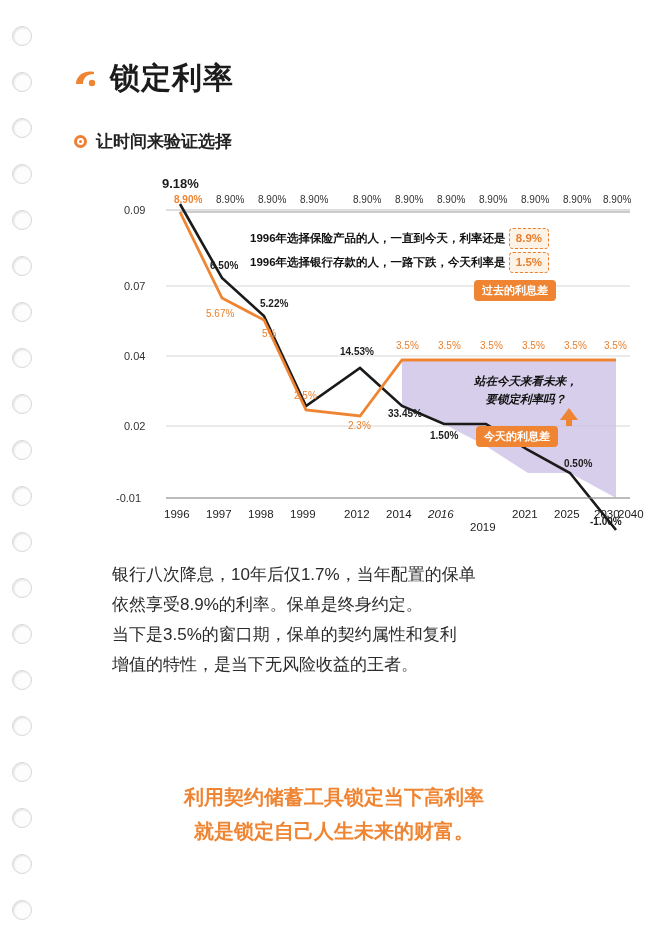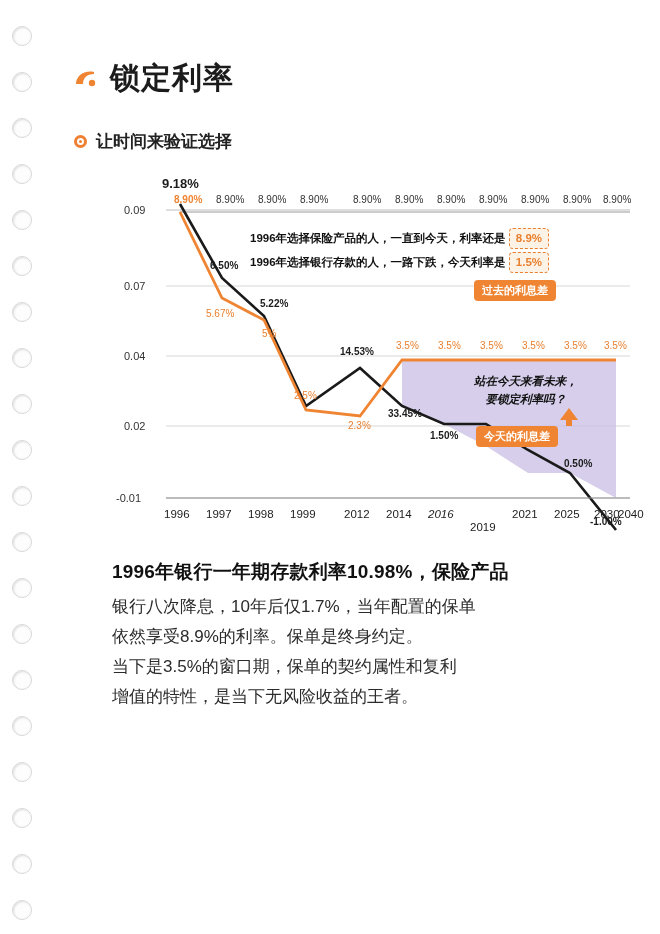--- a/index.html
+++ b/index.html
@@ -314,21 +314,24 @@
       <div>要锁定利率吗？</div>
     </div>
     <div class="tag" style="left:406px; top:246px;margin-top:12px;">今天的利息差</div>
     <svg style="position:absolute; left:488px; top:238px;" width="22" height="22" viewBox="0 0 22 22">
       <path d="M11 2 L20 14 L2 14 Z" fill="#ef8533"></path>
       <rect x="8" y="13" width="6" height="7" fill="#ef8533"></rect>
     </svg>
   </div>
 
   <div class="body-text">
-    <div class="body-head">1996年银行一年期存款利率10.98%，保险产品</div>
     <div class="body-para">银行八次降息，10年后仅1.7%，当年配置的保单</div>
     <div class="body-para" style="margin-top:0;">依然享受8.9%的利率。保单是终身约定。</div>
     <div class="body-para" style="margin-top:0;">当下是3.5%的窗口期，保单的契约属性和复利</div>
     <div class="body-para" style="margin-top:0;">增值的特性，是当下无风险收益的王者。</div>
   </div>
 
+  <div class="footer-text">
+    <div>利用契约储蓄工具锁定当下高利率</div>
+    <div>就是锁定自己人生未来的财富。</div>
+  </div>
 
 </div>
 
 </body></html>

